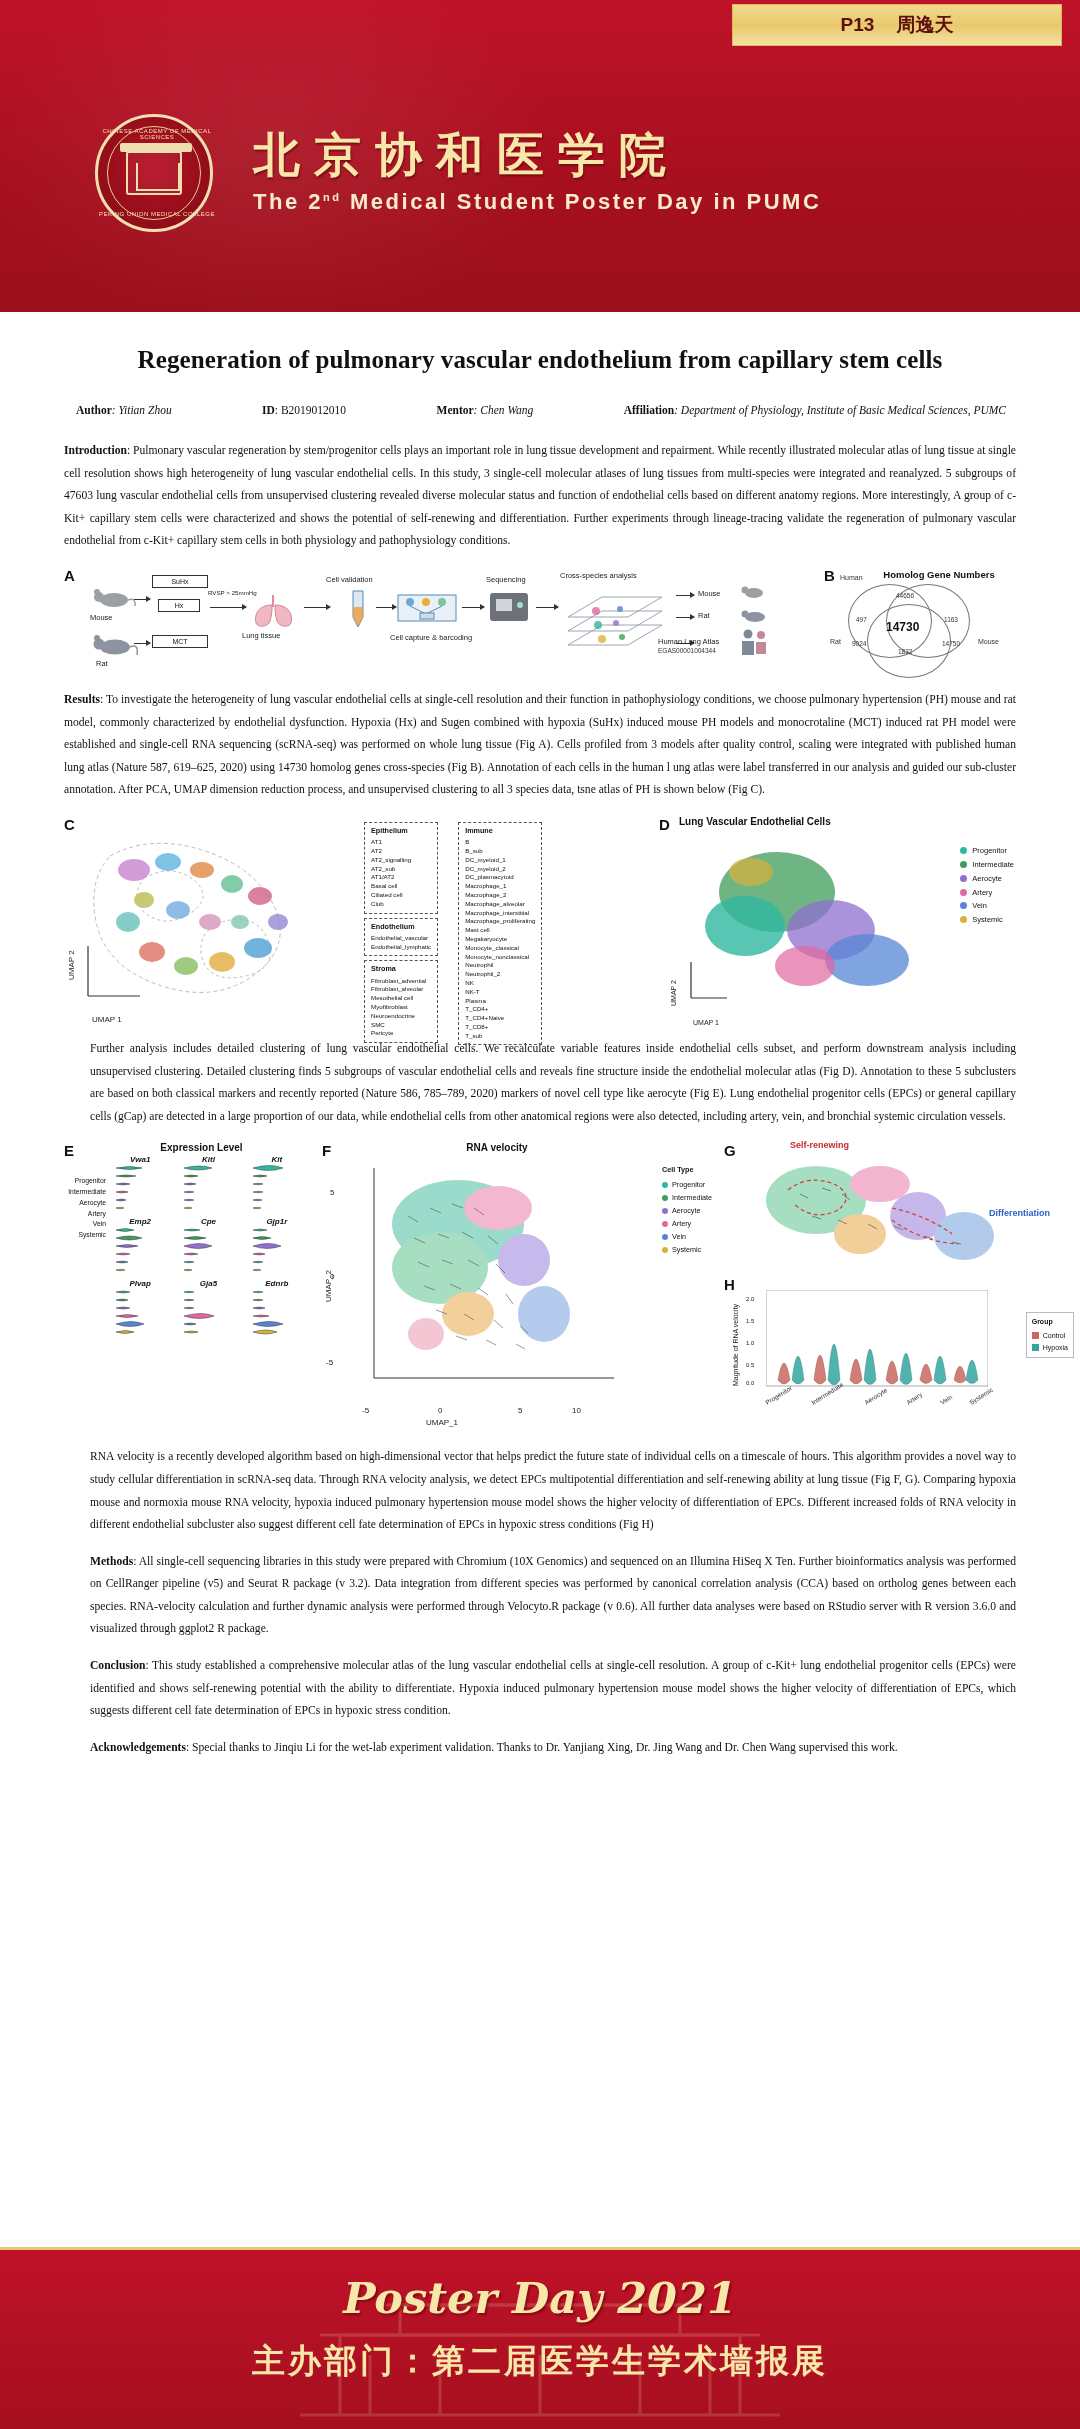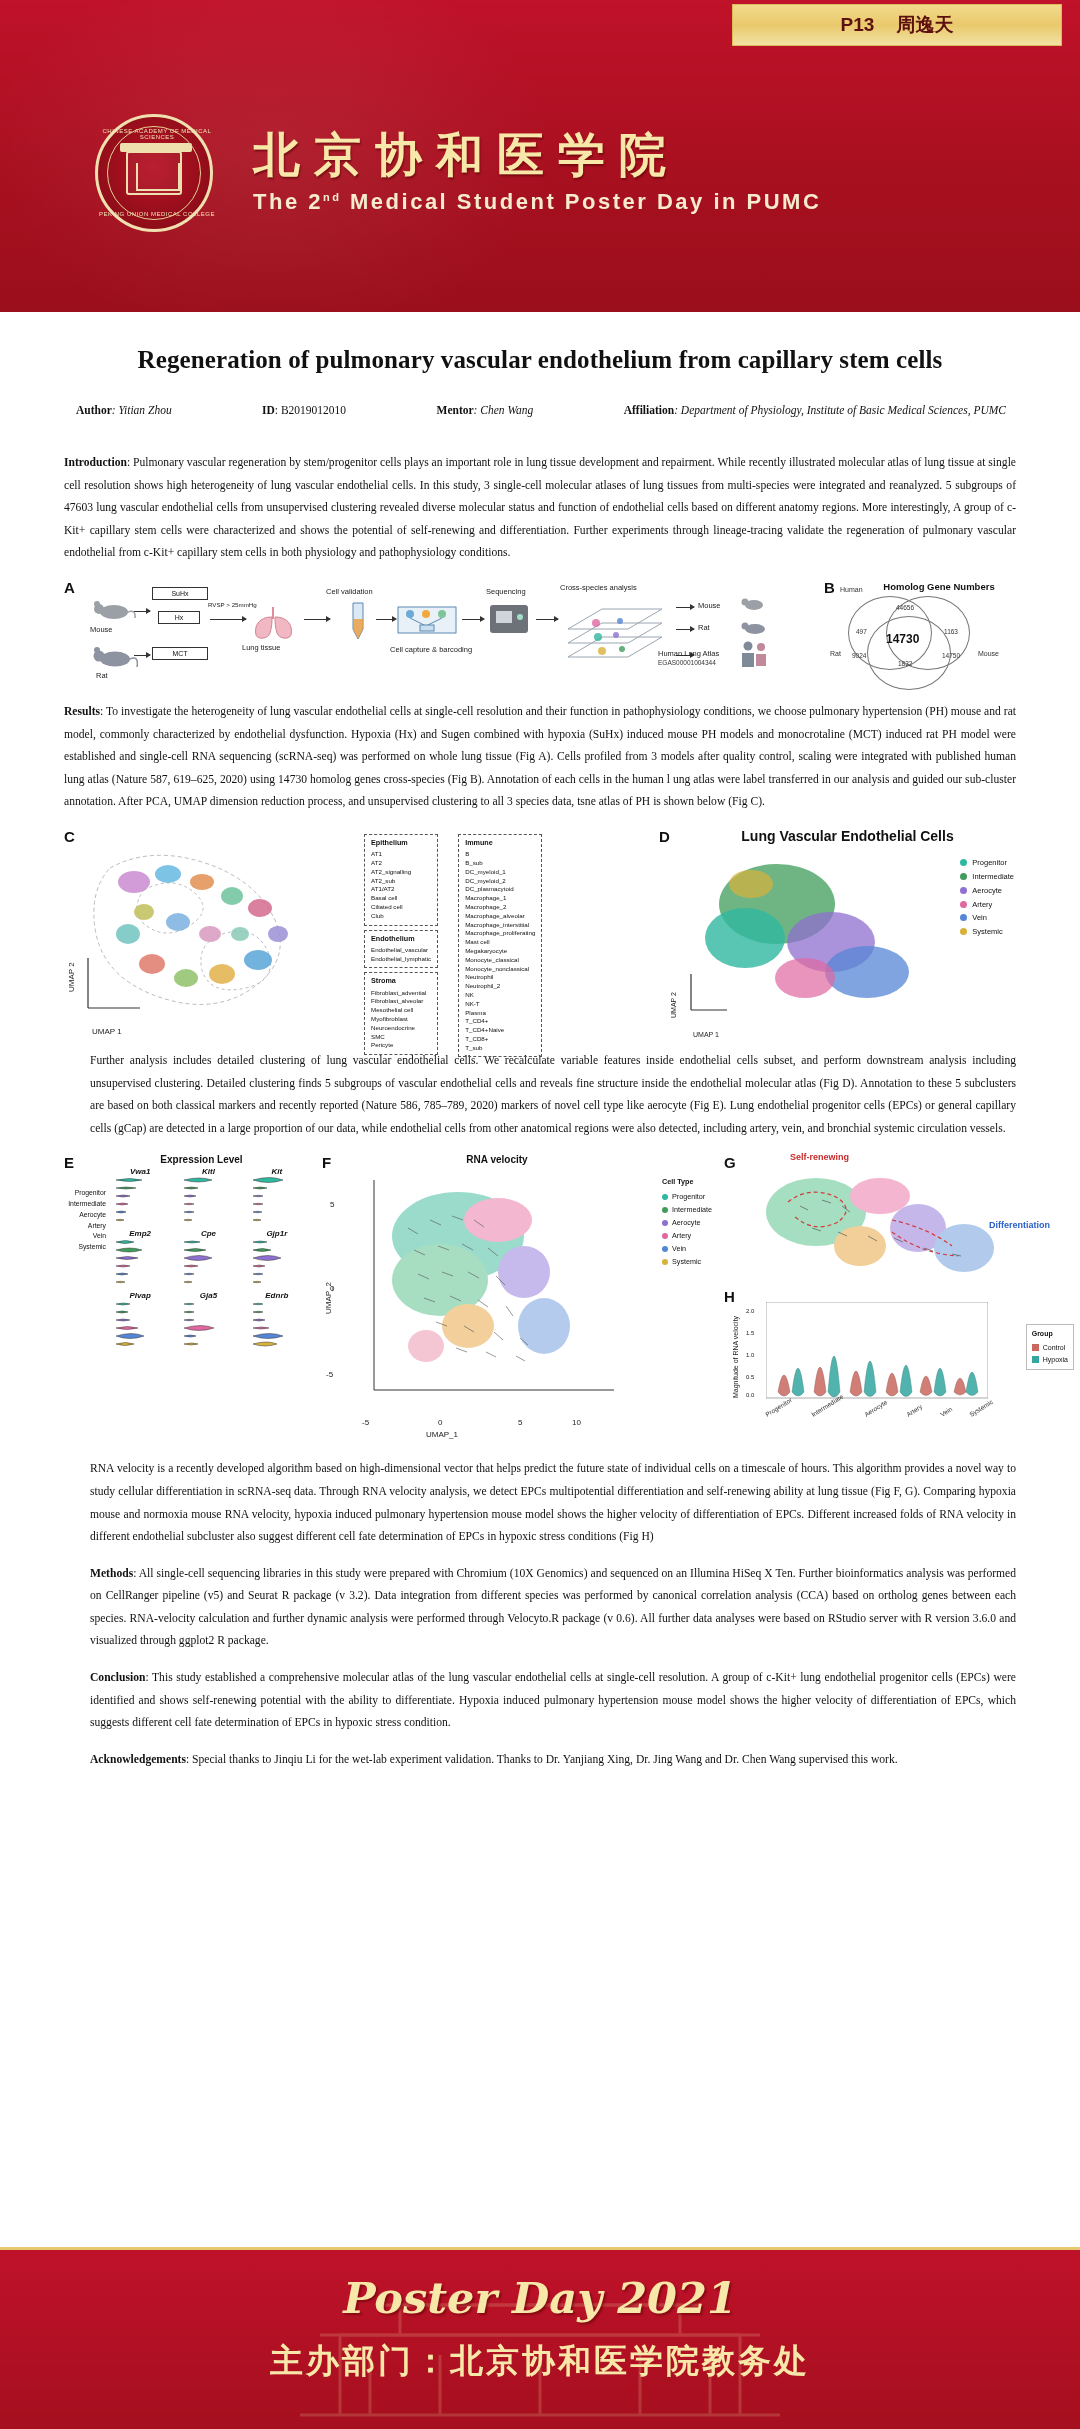--- a/index.html
+++ b/index.html
@@ -97,21 +97,21 @@
     padding:26px 64px 0 64px;
     background:#fff;
   }
   h1.poster-title{
     font-size:25px; text-align:center; margin:8px 0 30px 0;
     font-weight:bold; font-family:"Liberation Serif", serif;
     letter-spacing:.1px;
   }
   .authors{
     font-size:11.5px; display:flex; gap:0; justify-content:space-between;
-    padding:0 10px 0 12px; margin-bottom:36px;
+    padding:0 10px 0 12px; margin-bottom:24px;
   }
   .authors span b{ font-weight:bold; }
   .authors i{ font-style:italic; }
   .para{
     font-size:11.6px; line-height:1.95; text-align:justify; margin:0 0 14px 0;
   }
   .para b{ font-weight:bold; }
   .para.indent{ padding-left:26px; }
   .panel-letter{
     font-family:"Liberation Sans", sans-serif;
@@ -160,22 +160,22 @@
   .axis-lbl{
     position:absolute; font-family:"Liberation Sans", sans-serif; font-size:8px; color:#222;
   }
   .legend-cols{
     position:absolute; left:300px; top:6px; display:flex; gap:20px;
     font-family:"Liberation Sans", sans-serif; font-size:6.2px; line-height:1.42;
   }
   .leg-group{ border:1px dashed #555; padding:3px 6px 4px 6px; margin-bottom:4px; }
   .leg-group h5{ margin:0 0 2px 0; font-size:7.2px; font-weight:bold; }
   .figD-title{
-    font-family:"Liberation Sans", sans-serif; font-size:14px; font-weight:bold;
-    text-align:center; padding-left:20px;
+    font-family:"Liberation Sans", sans-serif; font-size:10px; font-weight:bold;
+    padding-left:20px;
   }
   .d-legend{
     position:absolute; right:2px; top:28px;
     font-family:"Liberation Sans", sans-serif; font-size:7.5px; line-height:1.85;
   }
   .d-legend .dot{ display:inline-block; width:7px;height:7px;border-radius:50%; margin-right:5px; vertical-align:-1px;}
   
   .figEFGH{ position:relative; height:292px; margin:6px 0 12px 0; }
   .figE{ position:absolute; left:0; top:0; width:245px; height:290px; }
   .figF{ position:absolute; left:258px; top:0; width:390px; height:290px; }
@@ -795,14 +795,14 @@
     <g stroke="#f7e7a8" fill="none" stroke-width="3">
       <path d="M20 160 h480"></path>
       <path d="M60 160 v-80 h400 v80"></path>
       <path d="M40 80 h440"></path>
       <path d="M90 160 v-60 M160 160 v-60 M260 160 v-60 M360 160 v-60 M430 160 v-60"></path>
       <path d="M120 80 v-30 h280 v30"></path>
       <path d="M100 50 h320"></path>
     </g>
   </svg>
   <div class="pd">Poster Day 2021</div>
-  <div class="org">主办部门：北京协和医学院教务处</div>
+  <div class="org">主办部门：第二届医学生学术墙报展</div>
 </div>
 
 </body></html>

